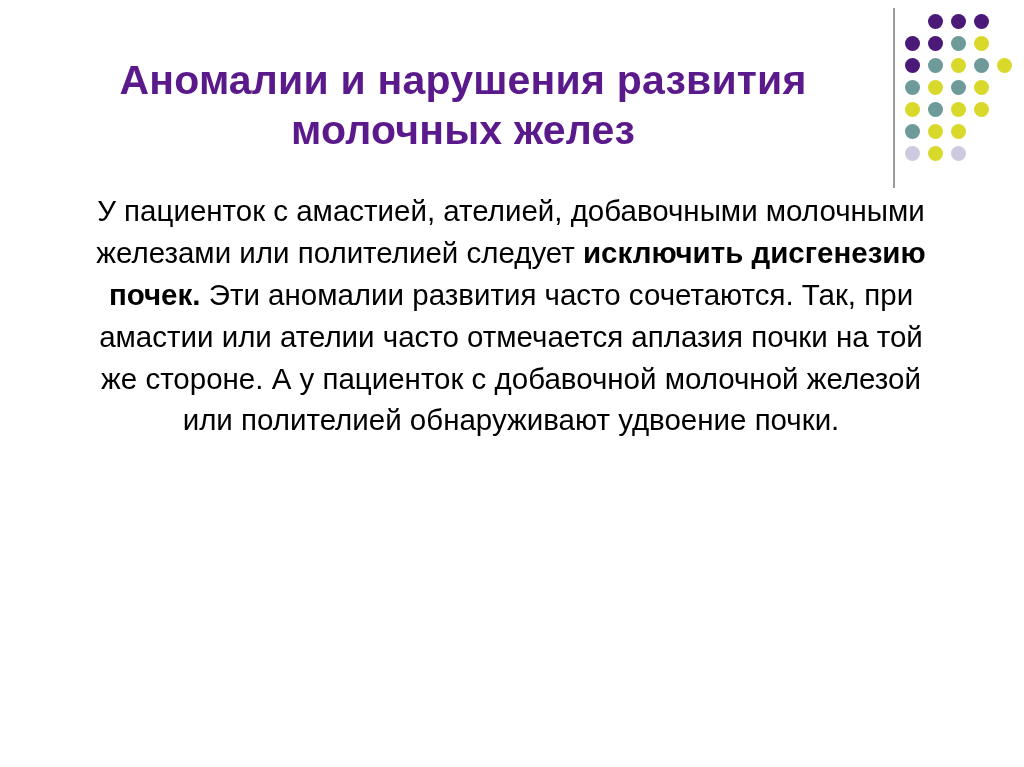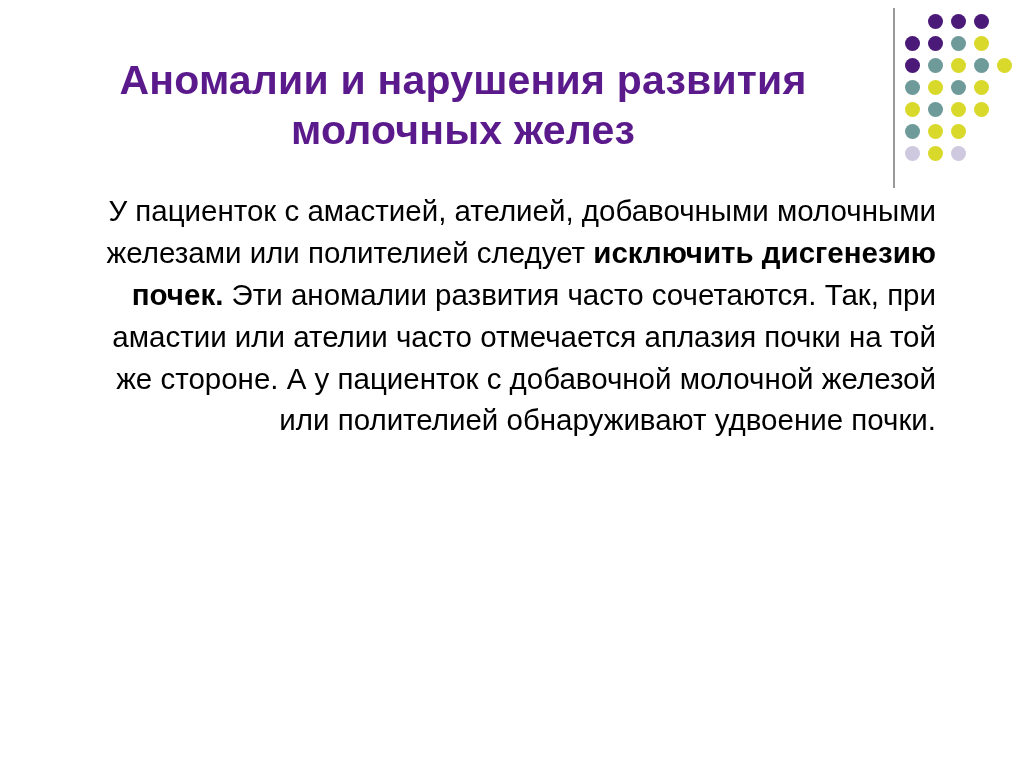--- a/index.html
+++ b/index.html
@@ -63,21 +63,21 @@
 
   
   .body-text {
     position: absolute;
     left: 86px;
     top: 190px;
     width: 850px;
     color: #000000;
     font-size: 29.5px;
     line-height: 1.42;
-    text-align: right;
+    text-align: center;
   }
   .body-text b {
     font-weight: bold;
   }
 </style>
 </head>
 <body>
 
 <div class="slide">
 

